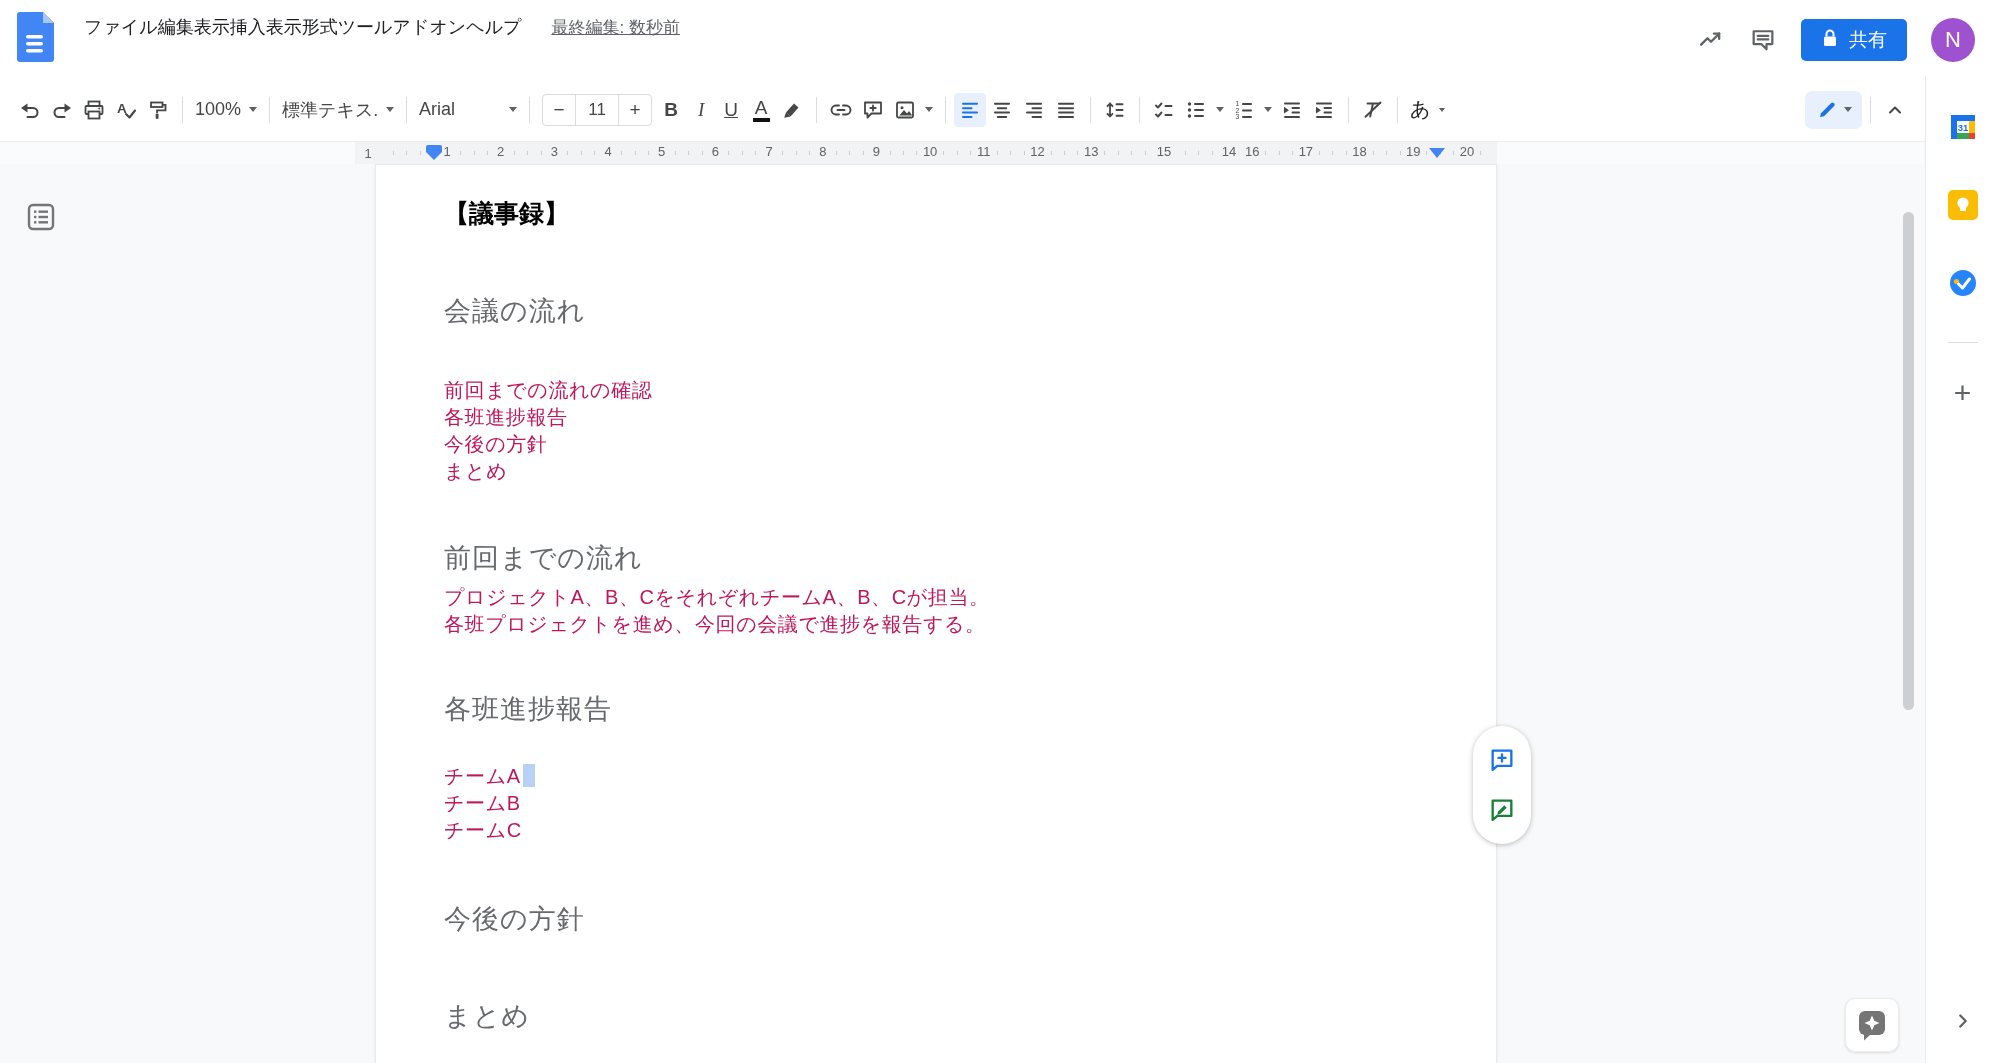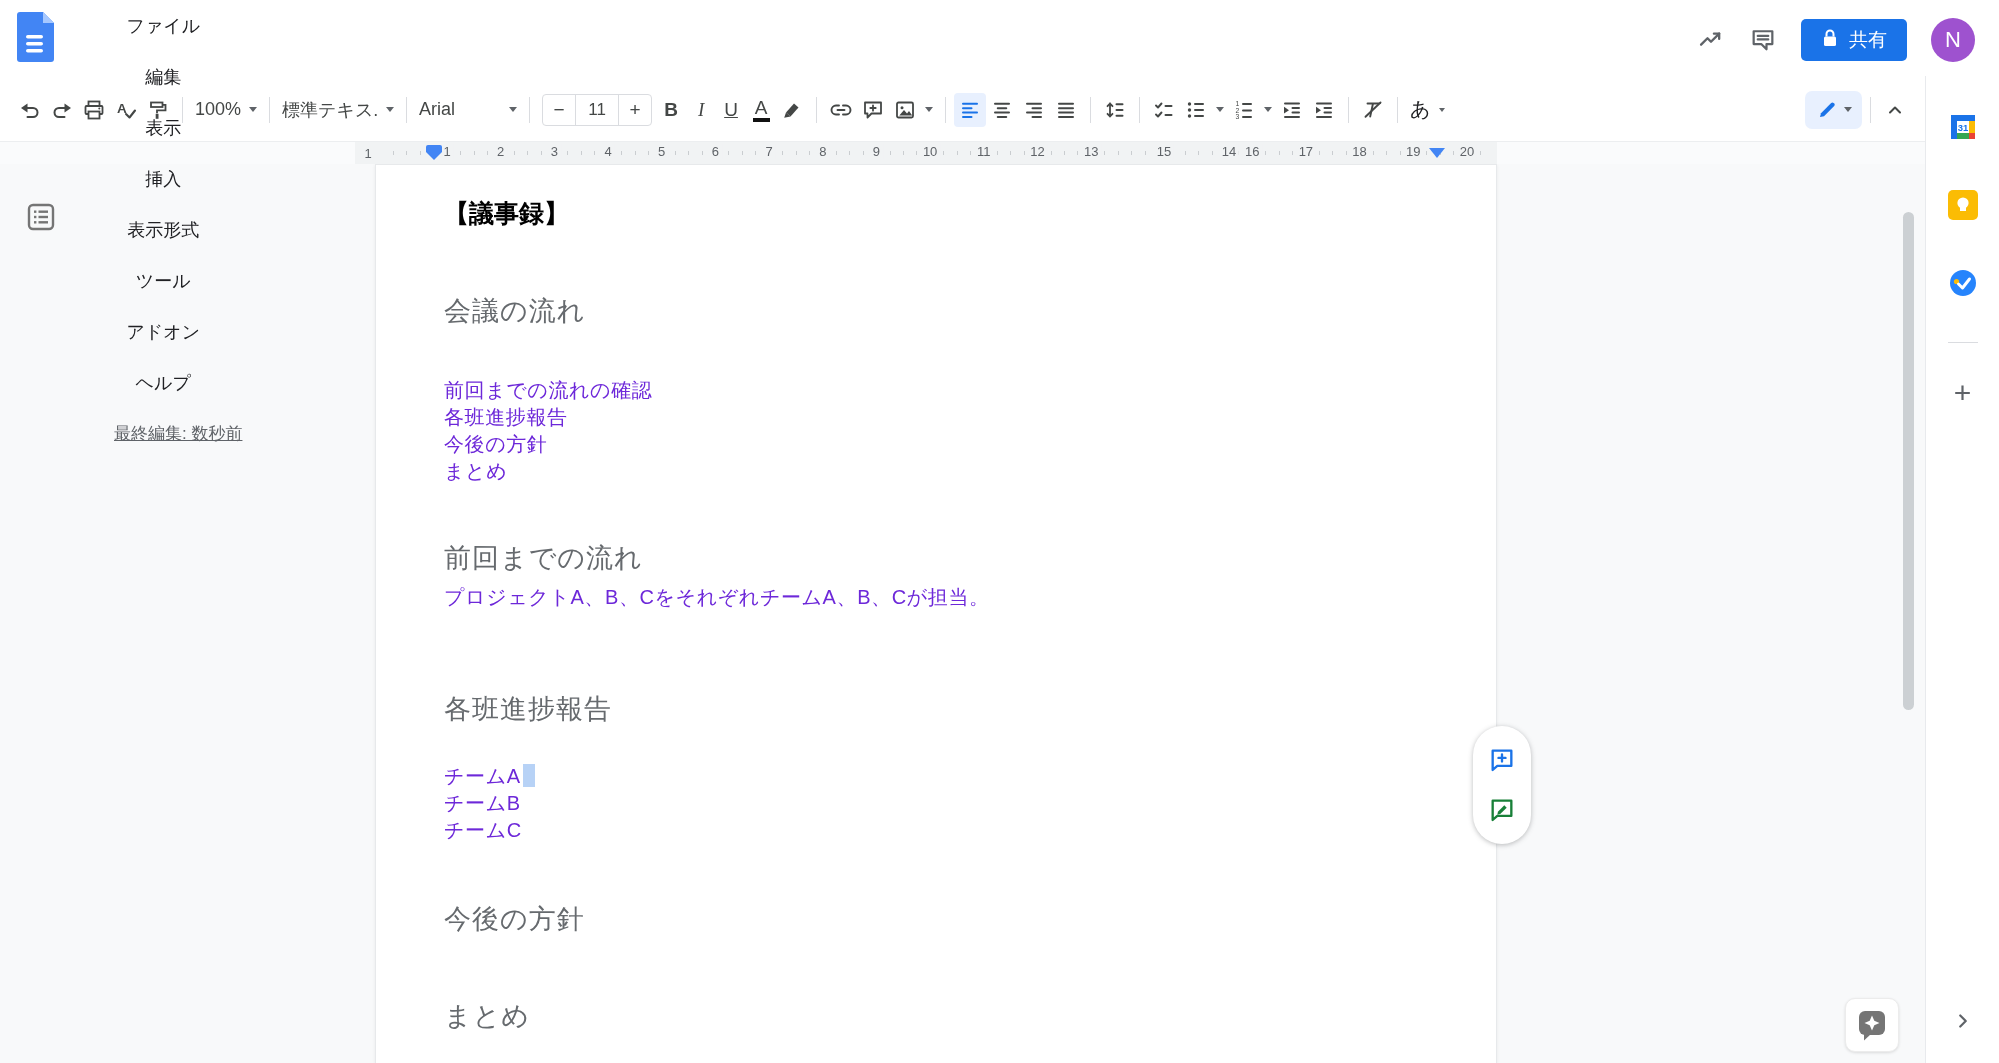--- a/index.html
+++ b/index.html
@@ -7,21 +7,21 @@
   body { font-family:"Liberation Sans",sans-serif; background:#fff; overflow:hidden; }
   .app { position:relative; width:1999px; height:1063px; background:#fff; overflow:hidden; }
 
   
   .header { position:absolute; left:0; top:0; width:1999px; height:78px; background:#fff; z-index:5; }
   .docs-logo { position:absolute; left:16px; top:11px; }
   .title-block { position:absolute; left:84px; top:8px; }
   .title-row { display:flex; align-items:center; gap:14px; height:32px; }
   .doc-title { font-size:23px; color:#5f6368; letter-spacing:.5px; }
   .hicon { display:flex; align-items:center; justify-content:center; width:28px; height:28px; border-radius:50%; }
-  .menus { display:flex; align-items:center; gap:27px; margin-top:6px; height:26px;flex-direction:column; }
+  .menus { display:flex; align-items:center; margin-top:6px; height:26px; }
   .menu-item { font-size:18px; color:#202124; cursor:default; }
   .last-edit { font-size:17px; color:#5f6368; text-decoration:underline; margin-left:30px; }
   .header-right { position:absolute; right:24px; top:18px; display:flex; align-items:center; gap:24px; }
   .share-btn { display:flex; align-items:center; gap:10px; background:#1a73e8; color:#fff; border:none;
                border-radius:5px; height:42px; padding:0 20px; font-size:19px; font-family:inherit; }
   .avatar { width:44px; height:44px; border-radius:50%; background:#9e52cf; color:#fff; font-size:22px;
             display:flex; align-items:center; justify-content:center; }
 
   
   .toolbar { position:absolute; left:0; top:78px; width:1925px; height:64px; background:#fff;
@@ -61,21 +61,21 @@
   .margin-right-marker { position:absolute; left:1429px; top:6px; width:0; height:0; z-index:3;
         border-left:8px solid transparent; border-right:8px solid transparent; border-top:10px solid #4285f4; }
 
   
   .doc-area { position:absolute; left:0; top:164px; width:1925px; height:899px; background:#f8f9fa; }
   .page { position:absolute; left:375px; top:0; width:1122px; height:899px; background:#fff;
           border:1px solid #e7e9eb; border-bottom:none; box-shadow:0 1px 3px rgba(60,64,67,.08); }
   .doc-title-line { position:absolute; left:68px; top:32px; font-size:25px; font-weight:bold; color:#000000; }
   .doc-heading { position:absolute; left:68px; font-size:27px; color:#666a6e; letter-spacing:1px;font-family:Liberation Serif, serif; }
   .body-block { position:absolute; left:68px; }
-  .bline { font-size:20px; color:#6d28d9; line-height:27px; letter-spacing:.6px; }
+  .bline { font-size:20px; color:#be185d; line-height:27px; letter-spacing:.6px; }
   .selection { display:inline-block; width:12px; height:23px; background:#b7d2f6; vertical-align:-4px; margin-left:2px; }
 
   .outline-btn { position:absolute; left:22px; top:34px; width:38px; height:38px; display:flex; align-items:center; justify-content:center; border-radius:50%; }
 
   .float-pill { position:absolute; left:1473px; top:562px; width:58px; height:118px; background:#fff; border-radius:29px;
                 box-shadow:0 1px 5px rgba(60,64,67,.35); display:flex; flex-direction:column; align-items:center;
                 justify-content:space-evenly; z-index:2; }
   .pill-btn { width:30px; height:30px; display:flex; align-items:center; justify-content:center; }
 
   .explore-btn { position:absolute; left:1845px; top:834px; width:54px; height:54px; background:#fff; border:1px solid #ececec;
@@ -405,20 +405,21 @@
       <div class="body-block" style="top:212px">
         <div class="bline">前回までの流れの確認</div>
         <div class="bline">各班進捗報告</div>
         <div class="bline">今後の方針</div>
         <div class="bline">まとめ</div>
       </div>
 
       <div class="doc-heading" style="top:375px">前回までの流れ</div>
       <div class="body-block" style="top:419px">
         <div class="bline">プロジェクトA、B、CをそれぞれチームA、B、Cが担当。</div>
+        <div class="bline">各班プロジェクトを進め、今回の会議で進捗を報告する。</div>
       </div>
 
       <div class="doc-heading" style="top:526px">各班進捗報告</div>
       <div class="body-block" style="top:598px">
         <div class="bline"><span>チームA</span><span class="selection"></span></div>
         <div class="bline">チームB</div>
         <div class="bline">チームC</div>
       </div>
 
       <div class="doc-heading" style="top:736px">今後の方針</div>

